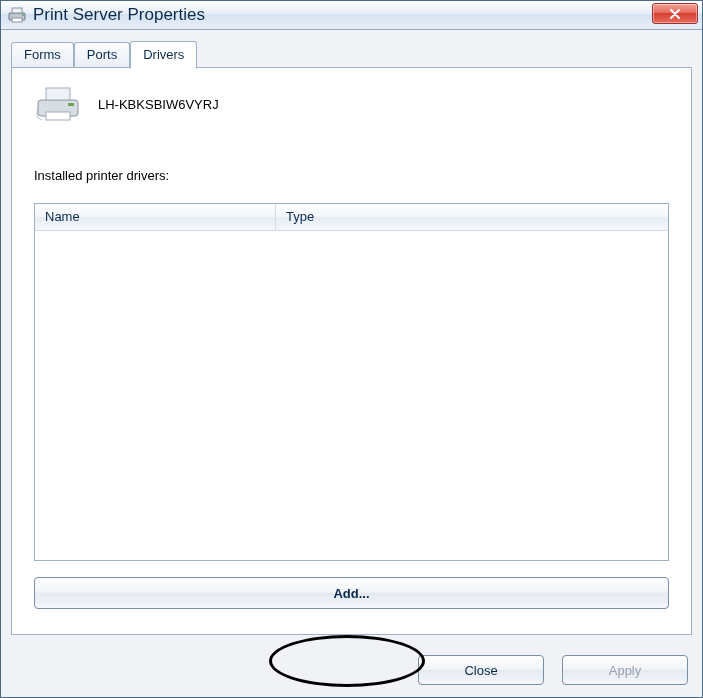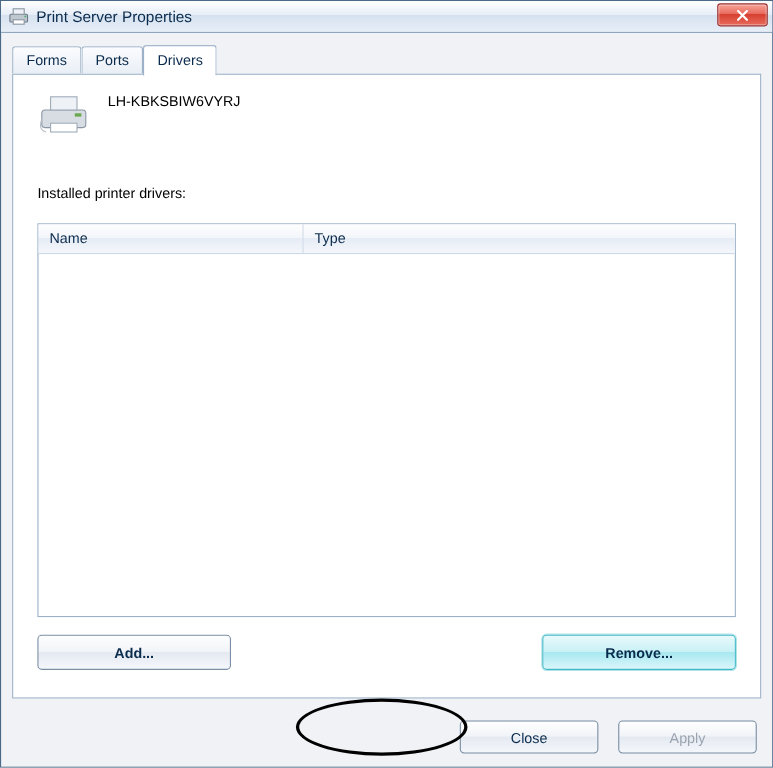--- a/index.html
+++ b/index.html
@@ -1,46 +1,46 @@
 <!DOCTYPE html>
 <html><head>
 <meta charset="utf-8">
 <style>
   html,body{margin:0;padding:0;font-family:"Segoe UI",Tahoma,sans-serif;font-size:13px;background:#fff;}
   .window{width:703px;height:698px;border:1px solid #4b6a88;box-sizing:border-box;background:#f0f2f5;position:relative;}
   
   .titlebar{height:28px;background:linear-gradient(to bottom,#fefefe 0%,#e7eef7 45%,#d6e2f0 46%,#e7eef7 100%);border-bottom:1px solid #8fa6bf;display:flex;align-items:center;padding:0 6px;position:relative;}
   .title-icon{width:20px;height:16px;margin-right:6px;display:inline-flex;}
-  .title-text{color:#0a2b4c;font-size:14px;}
+  .title-text{color:#0a2b4c;font-size:17px;}
   .close-btn{position:absolute;right:4px;top:2px;width:44px;height:19px;border:1px solid #9b3130;border-radius:3px;
     background:linear-gradient(to bottom,#f7a39a 0%,#e86b5d 45%,#d63e2e 46%,#e86b5d 100%);
     display:flex;align-items:center;justify-content:center;box-shadow:inset 0 0 0 1px rgba(255,255,255,.4);}
   .close-btn svg{display:block;}
   
   .client{position:absolute;left:10px;right:10px;top:40px;bottom:12px;}
   
   .tabrow{display:flex;align-items:flex-start;height:26px;}
   .tab{border:1px solid #9db2c8;border-bottom:none;border-top-left-radius:3px;border-top-right-radius:3px;
     background:linear-gradient(to bottom,#fbfcfe,#e9eef6);padding:4px 12px 5px;margin-right:0px;color:#0a2b4c;
     position:relative;top:1px;}
   .tab.active{background:#ffffff;border-bottom:1px solid #ffffff;top:0;padding-top:5px;padding-bottom:6px;z-index:2;}
   .tabpanel{border:1px solid #9db2c8;background:#ffffff;height:calc(100% - 26px - 50px);box-sizing:border-box;padding:18px 22px 16px;position:relative;}
   
-  .header-row{display:flex;align-items:flex-start;gap:16px;margin-top:-2px;}
+  .header-row{display:flex;align-items:center;gap:16px;margin-top:-2px;}
   .printer-icon{width:48px;height:40px;}
   .server-name{color:#000;}
   .section-label{margin-top:44px;color:#000;}
   
   .listview{margin-top:20px;border:1px solid #9db2c8;height:356px;background:#fff;}
   .lv-head{display:flex;height:26px;background:linear-gradient(to bottom,#fefefe 0%,#f2f5fa 48%,#e6ecf5 49%,#f4f7fb 100%);border-bottom:1px solid #cfd9e6;}
   .lv-col{padding:5px 10px;border-right:1px solid #d3dce8;color:#0a2b4c;}
   .lv-col:last-child{border-right:none;}
   .lv-body{height:calc(100% - 26px);}
   
-  .panel-buttons{display:flex;gap:40px;margin-top:16px;justify-content:space-between;}
+  .panel-buttons{display:flex;gap:40px;margin-top:16px;justify-content:space-between;flex-direction:column;}
   .btn{border:1px solid #7a8ea5;border-radius:4px;height:30px;min-width:174px;
     background:linear-gradient(to bottom,#fefefe 0%,#f1f4f8 48%,#e4e9f1 49%,#f4f7fb 100%);
     color:#0a2b4c;font:inherit;font-weight:bold;display:flex;align-items:center;justify-content:center;cursor:default;}
   .btn.accent{border:1px solid #3fb9c8;background:linear-gradient(to bottom,#eaf9fb 0%,#c9f1f6 48%,#a7e8f0 49%,#d9f6fa 100%);
     box-shadow:0 0 0 1px rgba(63,185,200,.4);}
   
   .bottom-buttons{position:absolute;bottom:0;right:4px;display:flex;gap:18px;align-items:flex-end;height:42px;}
   .btn.small{min-width:124px;height:28px;font-weight:normal;}
   .btn.disabled{color:#9aa3ae;}
   
@@ -96,21 +96,20 @@
       <div class="listview">
         <div class="lv-head">
           <div class="lv-col" style="width:220px">Name</div>
           <div class="lv-col" style="flex:1">Type</div>
         </div>
         <div class="lv-body"></div>
       </div>
 
       <div class="panel-buttons">
         <div class="btn">Add...</div>
-        <div class="btn accent">Remove...</div>
       </div>
 
     </div>
 
     <div class="bottom-buttons">
       <div class="btn small">Close</div>
       <div class="btn small disabled">Apply</div>
     </div>
 
     <div class="ellipse" style="left:258px; bottom:-2px; width:150px; height:46px;"></div>

